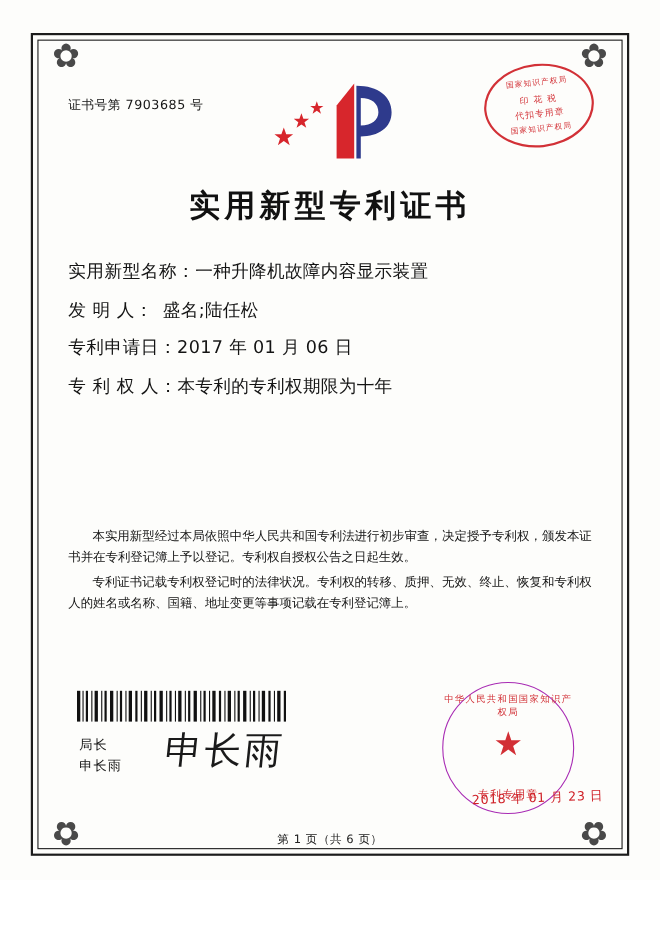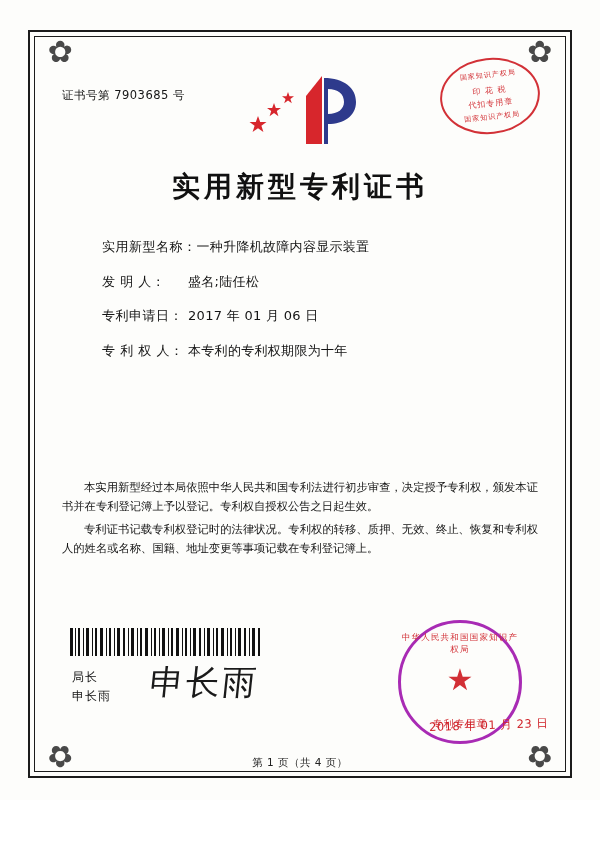--- a/index.html
+++ b/index.html
@@ -118,26 +118,25 @@
   }
 
   
   .fields {
     position: absolute;
     left: 62px;
     top: 238px;
     right: 62px;
   }
   .field-row {
-    font-size: 13px;
+    font-size: 16px;
     color: #141414;
     margin-bottom: 16.5px;
     line-height: 18px;
     white-space: nowrap;
-    margin-left: 40px;
   }
   .field-label {
     display: inline-block;
     min-width: 86px;
     letter-spacing: .5px;
   }
   .field-value { letter-spacing: .3px; }
 
   
   .paragraphs {
@@ -191,21 +190,21 @@
     transform: skewX(-6deg);
   }
 
   
   .seal {
     position: absolute;
     right: 78px;
     top: 620px;
     width: 118px;
     height: 118px;
-    border: 3px solid #a21caf;
+    border: 1px solid #a21caf;
     border-radius: 50%;
     color: #cf2027;
     opacity: .93;
   }
   .seal .seal-text-top {
     position: absolute;
     left: 0; right: 0; top: 9px;
     text-align: center;
     font-size: 8.5px;
     letter-spacing: 1.2px;
@@ -366,20 +365,20 @@
   </div>
   <div class="signature">申长雨</div>
 
   <div class="seal">
     <div class="seal-text-top">中华人民共和国国家知识产权局</div>
     <div class="seal-star">★</div>
     <div class="seal-text-bottom">专利专用章</div>
   </div>
   <div class="seal-date">2018 年 01 月 23 日</div>
 
-  <div class="page-footer">第 1 页（共 4 页）</div>
+  <div class="page-footer">第 1 页（共 6 页）</div>
 </div>
 
 <div class="watermark">
   
   
   
 </div>
 
 </body></html>

